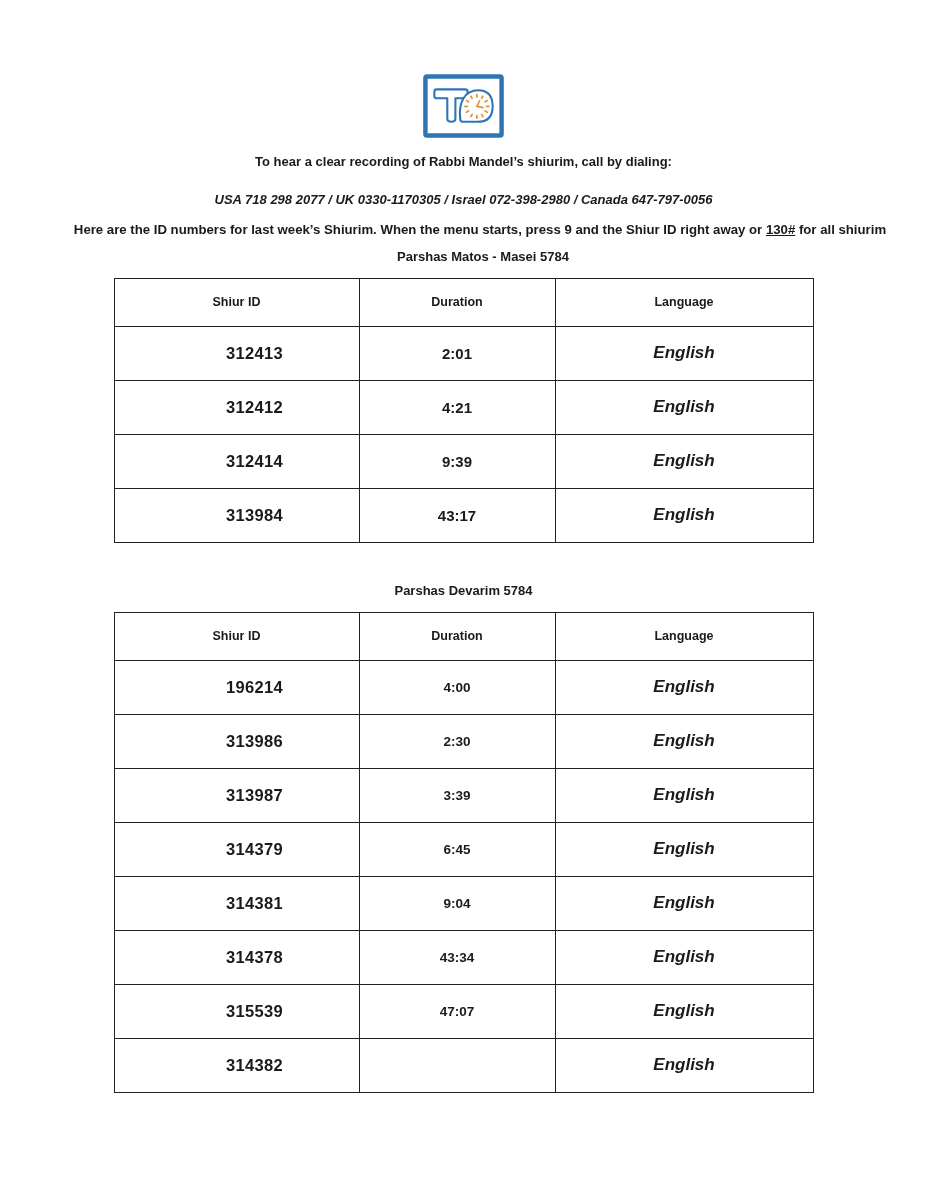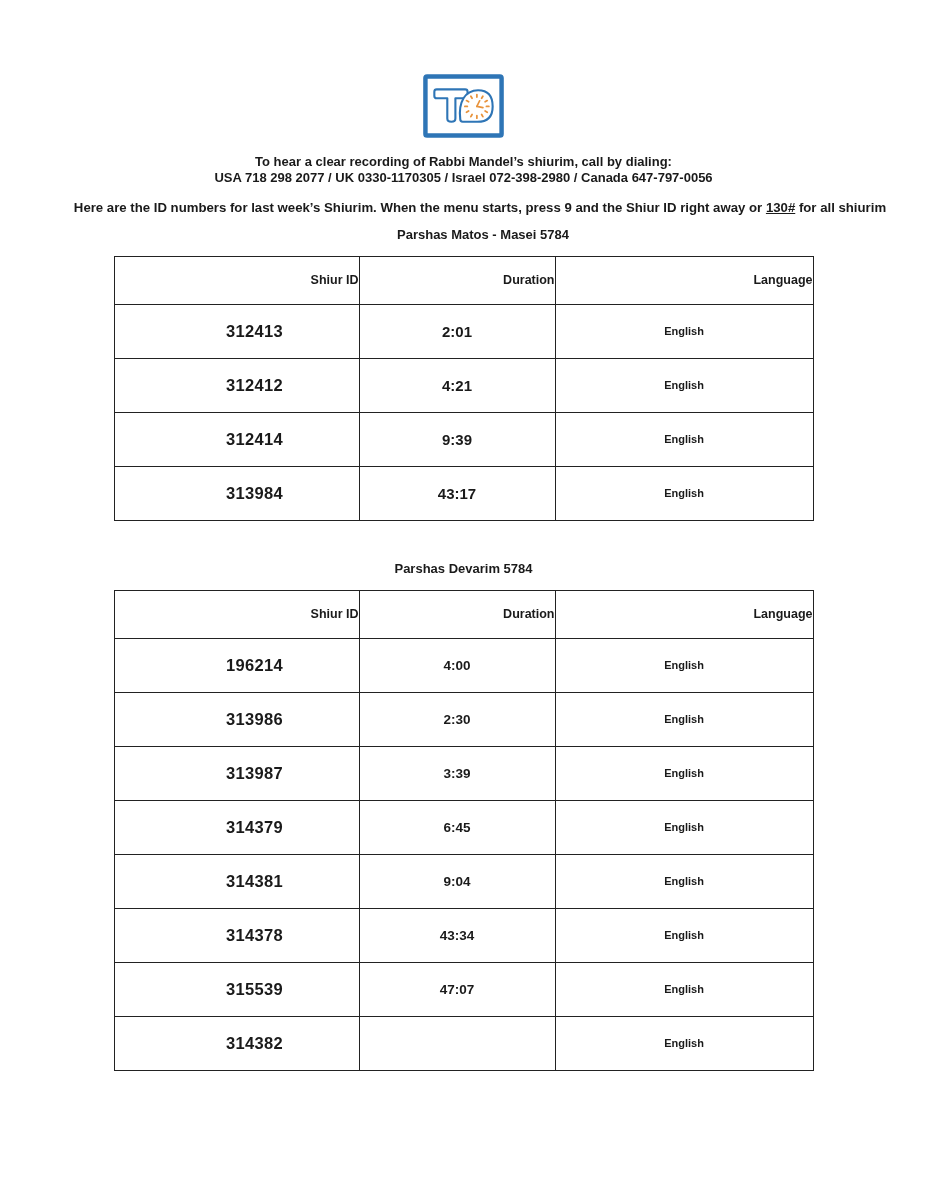--- a/index.html
+++ b/index.html
@@ -26,21 +26,21 @@
     padding-top: 74px;
   }
   .line {
     text-align: center;
     font-weight: bold;
     font-size: 13px;
     margin: 0;
     line-height: 1;
   }
   #intro-line   { margin-top: 17px; }
-  #phone-line   { margin-top: 3px; }
+  #phone-line   { margin-top: 25px; font-style: italic; }
   #instr-line   { margin-top: 16.5px; font-size: 13.2px; padding-left: 33px; }
   .u { text-decoration: underline; }
   .section-title {
     text-align: center;
     font-weight: bold;
     font-size: 13px;
     margin: 0;
     line-height: 1;
   }
   .section-0 .section-title { margin-top: 14px; padding-left: 39px; }
@@ -54,30 +54,29 @@
   .shiur-table th, .shiur-table td {
     border: 1px solid #222222;
     text-align: center;
     vertical-align: middle;
     padding: 0;
     font-weight: bold;
   }
   .shiur-table th {
     height: 47px;
     font-size: 12.5px;
-    text-align: right;
   }
   .shiur-table td { height: 53px; }
   .col-id   { width: 245px; }
   .col-dur  { width: 196px; }
   .col-lang { width: 258px; }
   td.cell-id   { font-size: 16.5px; letter-spacing: 0.3px; padding-left: 36px; }
   td.cell-dur  { font-size: 13.5px; }
   .section-0 td.cell-dur { font-size: 15px; }
-  td.cell-lang { font-size: 11px; }
+  td.cell-lang { font-size: 17px; font-style: italic; }
 </style>
 </head>
 <body>
 
 <div id="page">
 
   <div class="logo-wrap">
     <svg width="81" height="64" viewBox="0 0 100 79" xmlns="http://www.w3.org/2000/svg">
 
       <rect x="3" y="3" width="94" height="73" rx="2" fill="#ffffff" stroke="#2E75B6" stroke-width="5.5"></rect>

